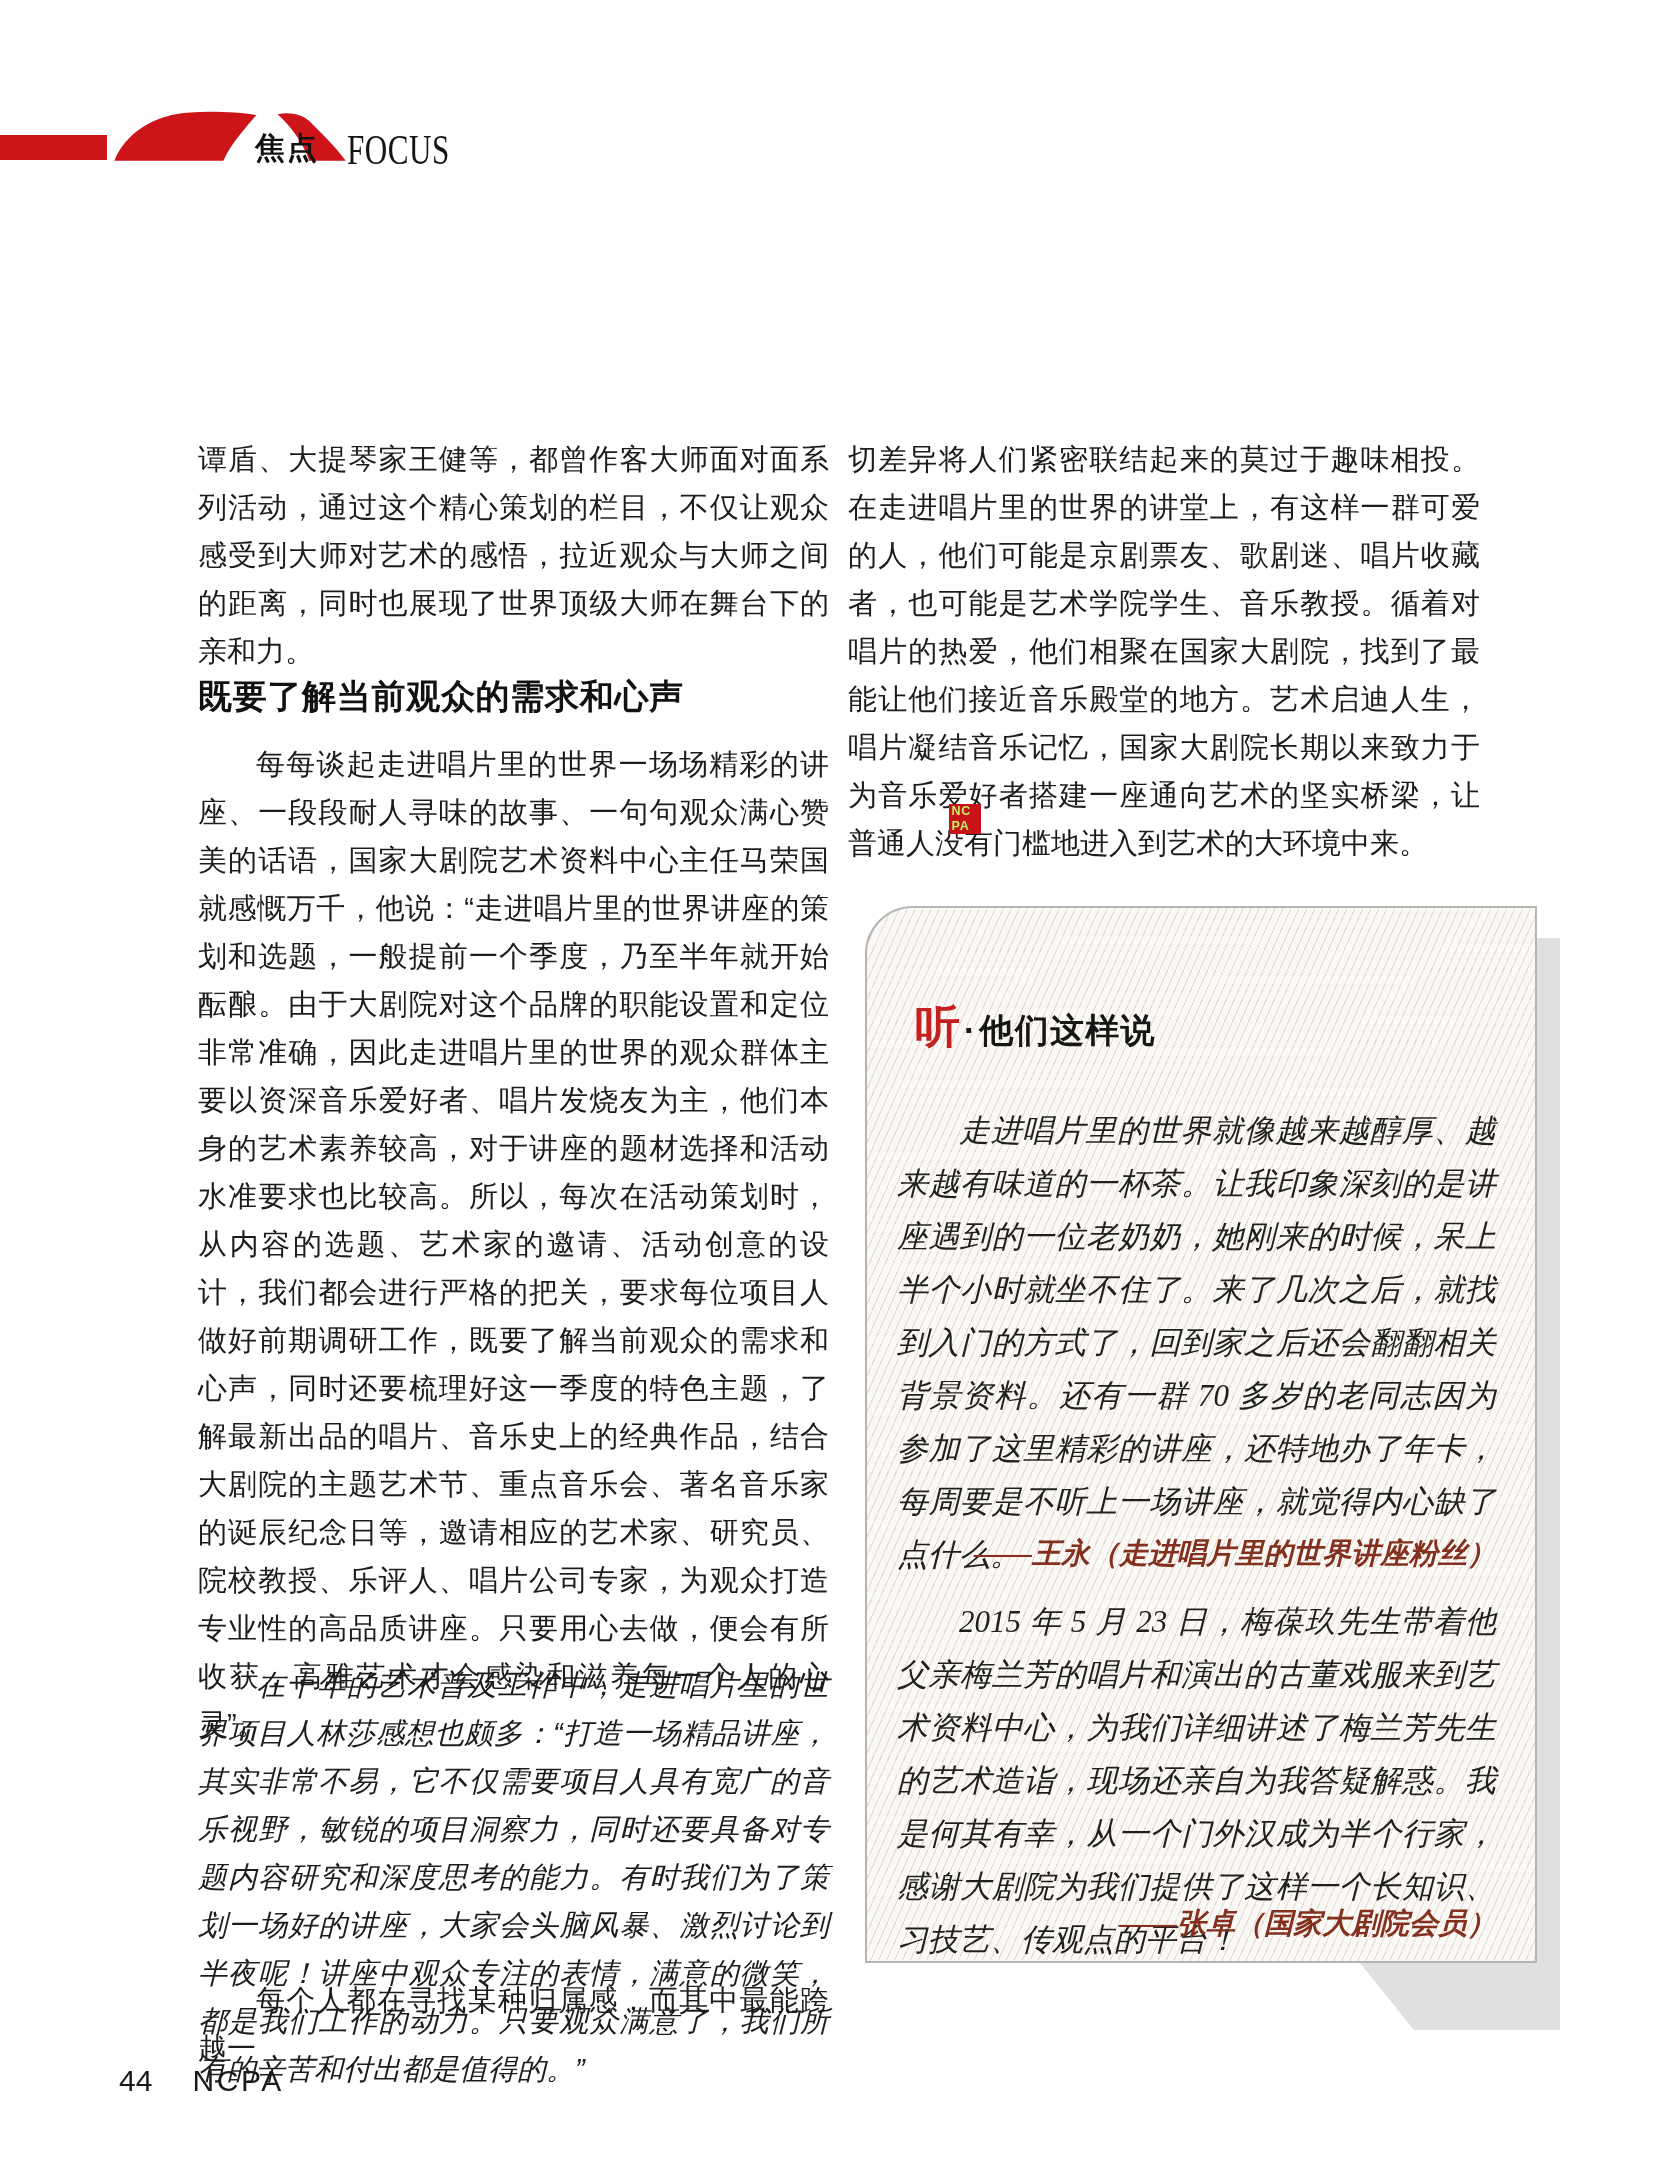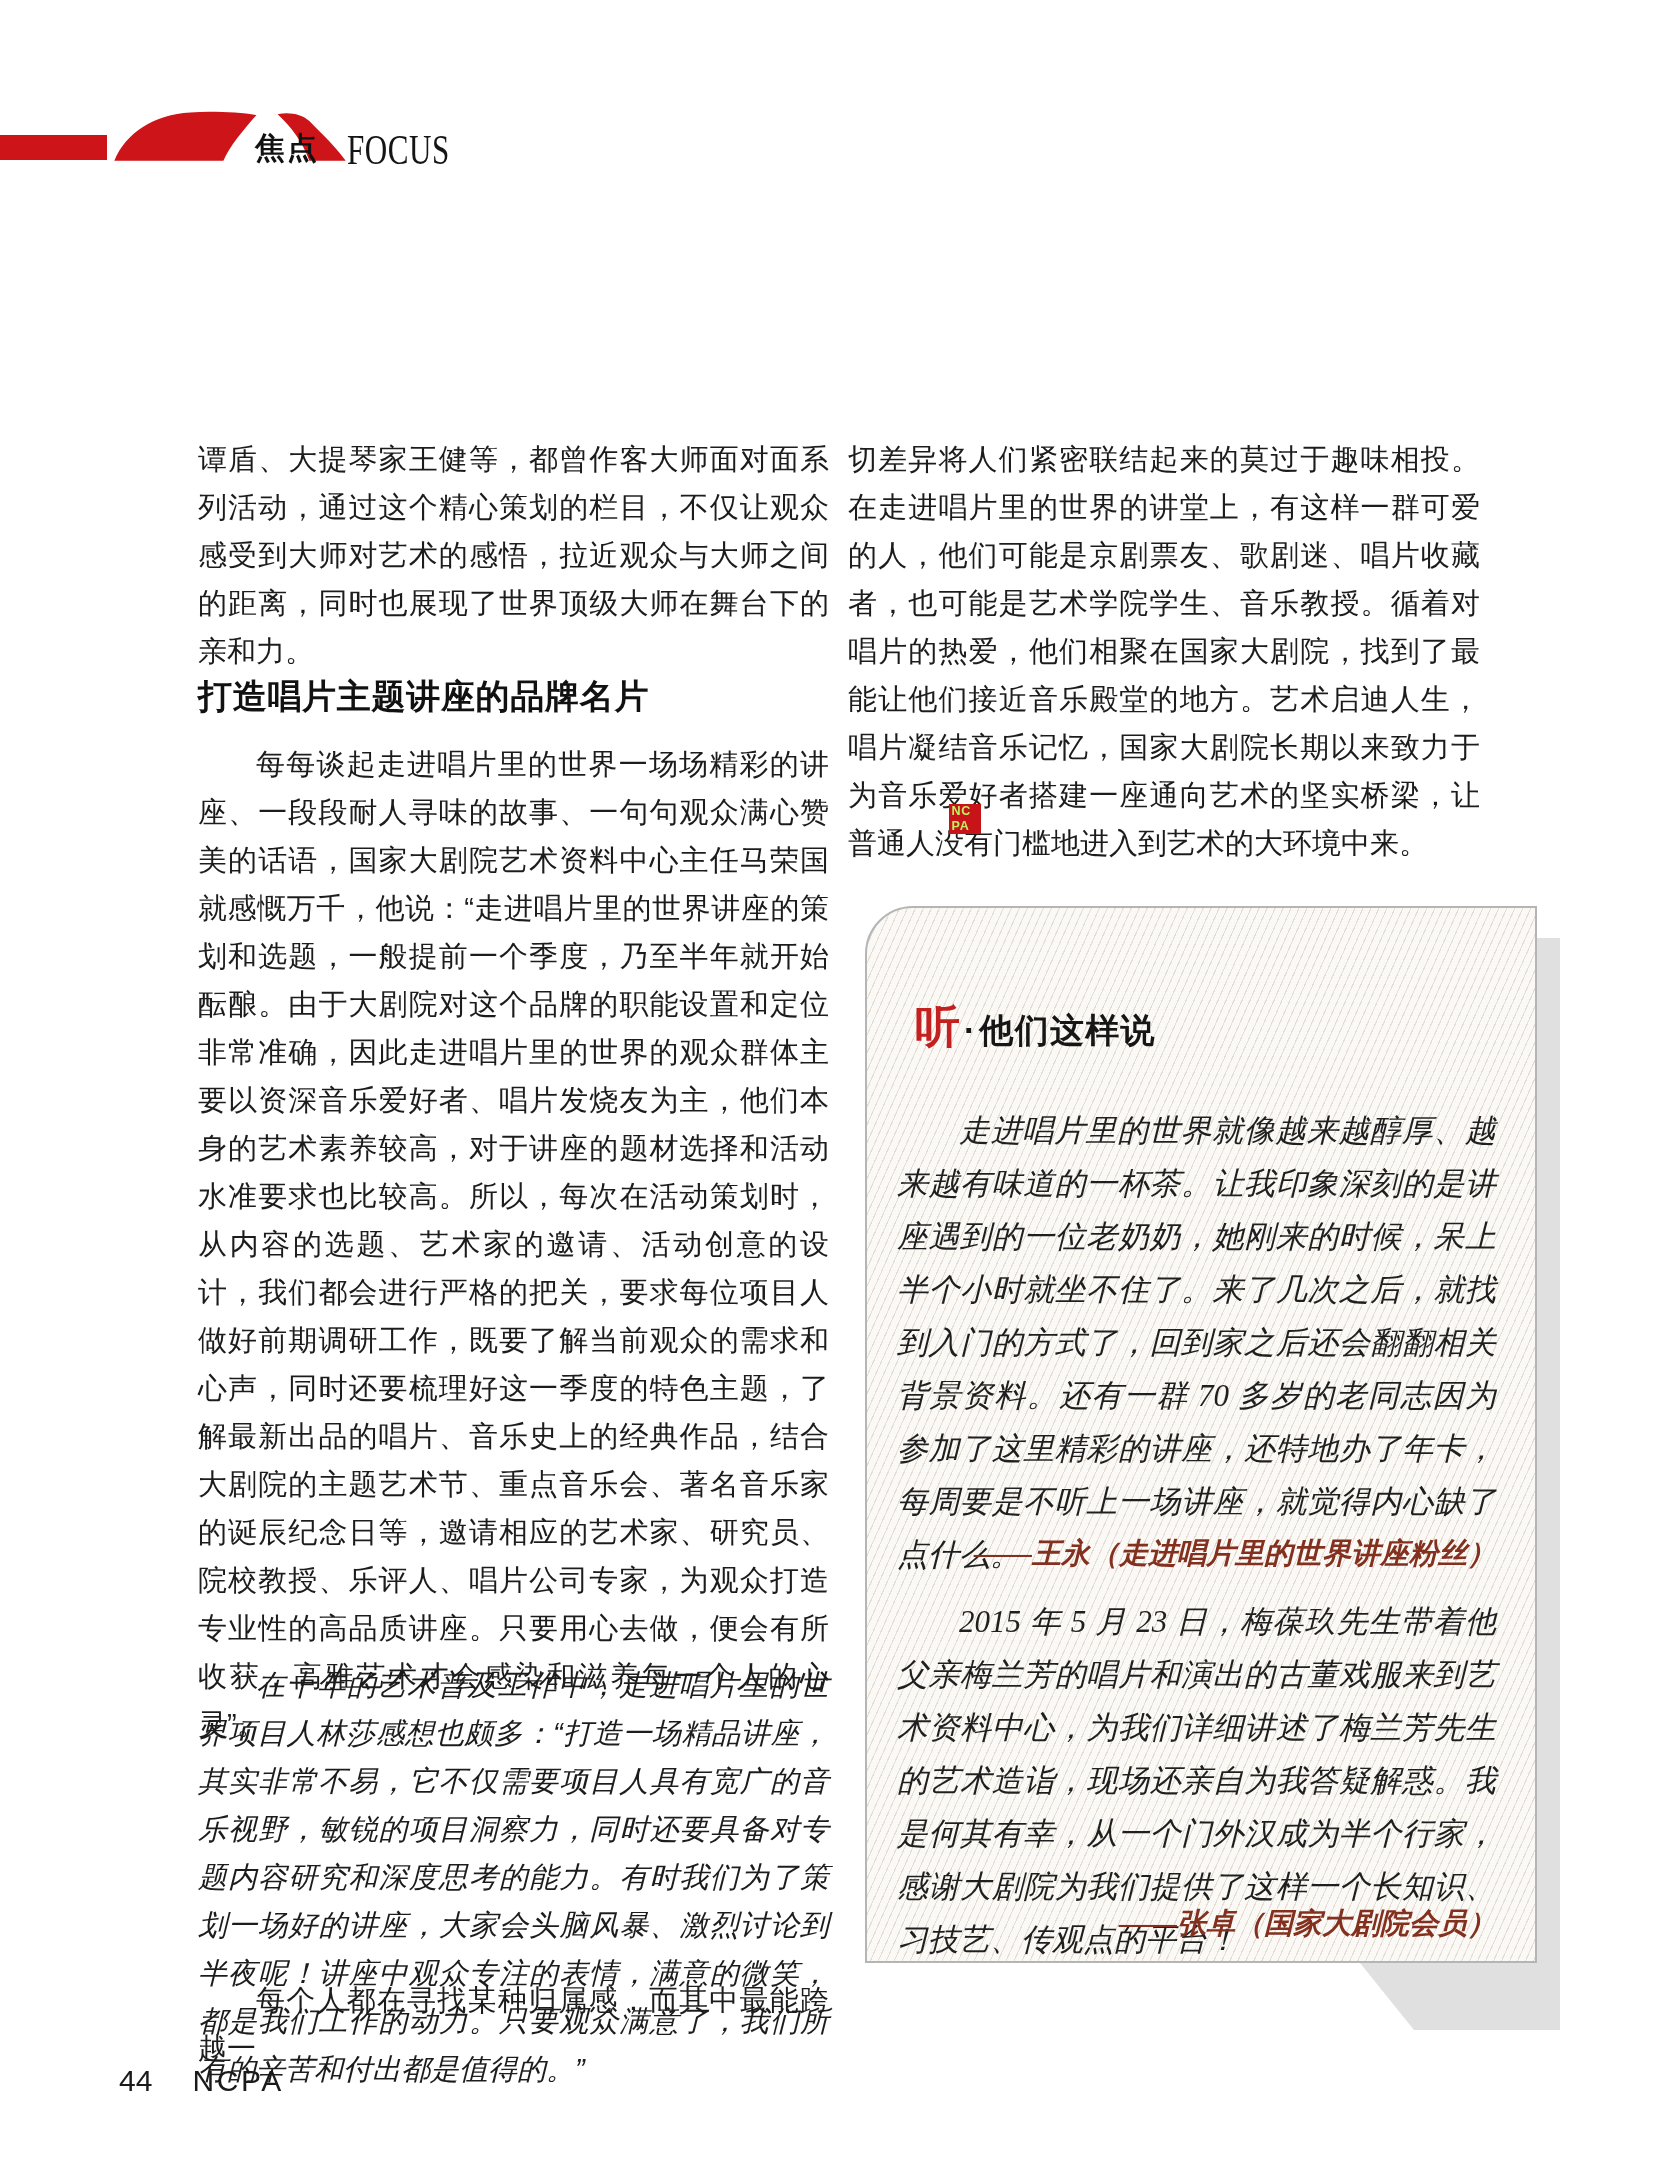--- a/index.html
+++ b/index.html
@@ -109,21 +109,21 @@
 
   <div class="banner-bar"></div>
   <svg class="banner-swoosh" viewBox="0 0 360 86" xmlns="http://www.w3.org/2000/svg">
     <path d="M5,78 C 22,36 65,8 120,5 C 155,3 195,5 220,9 C 198,34 180,56 170,78 Z" fill="#cd1519"></path>
     <path d="M252,8 C 270,4 288,8 300,18 C 322,40 342,60 355,78 L 300,78 C 290,50 272,26 252,8 Z" fill="#cd1519"></path>
   </svg>
   <div class="banner-cn">焦点</div>
   <div class="banner-en">FOCUS</div>
 
   <p class="col-text left-p1">谭盾、大提琴家王健等，都曾作客大师面对面系列活动，通过这个精心策划的栏目，不仅让观众感受到大师对艺术的感悟，拉近观众与大师之间的距离，同时也展现了世界顶级大师在舞台下的亲和力。</p>
-  <h2 class="section-heading">打造唱片主题讲座的品牌名片</h2>
+  <h2 class="section-heading">既要了解当前观众的需求和心声</h2>
   <p class="col-text indent left-p2">每每谈起走进唱片里的世界一场场精彩的讲座、一段段耐人寻味的故事、一句句观众满心赞美的话语，国家大剧院艺术资料中心主任马荣国就感慨万千，他说：“走进唱片里的世界讲座的策划和选题，一般提前一个季度，乃至半年就开始酝酿。由于大剧院对这个品牌的职能设置和定位非常准确，因此走进唱片里的世界的观众群体主要以资深音乐爱好者、唱片发烧友为主，他们本身的艺术素养较高，对于讲座的题材选择和活动水准要求也比较高。所以，每次在活动策划时，从内容的选题、艺术家的邀请、活动创意的设计，我们都会进行严格的把关，要求每位项目人做好前期调研工作，既要了解当前观众的需求和心声，同时还要梳理好这一季度的特色主题，了解最新出品的唱片、音乐史上的经典作品，结合大剧院的主题艺术节、重点音乐会、著名音乐家的诞辰纪念日等，邀请相应的艺术家、研究员、院校教授、乐评人、唱片公司专家，为观众打造专业性的高品质讲座。只要用心去做，便会有所收获，高雅艺术才会感染和滋养每一个人的心灵”。</p>
   <p class="col-text indent left-p3">在十年的艺术普及工作中，走进唱片里的世界项目人林莎感想也颇多：“打造一场精品讲座，其实非常不易，它不仅需要项目人具有宽广的音乐视野，敏锐的项目洞察力，同时还要具备对专题内容研究和深度思考的能力。有时我们为了策划一场好的讲座，大家会头脑风暴、激烈讨论到半夜呢！讲座中观众专注的表情，满意的微笑，都是我们工作的动力。只要观众满意了，我们所有的辛苦和付出都是值得的。”</p>
   <p class="col-text indent left-p4">每个人都在寻找某种归属感，而其中最能跨越一</p>
 
   <p class="col-text right-p1">切差异将人们紧密联结起来的莫过于趣味相投。在走进唱片里的世界的讲堂上，有这样一群可爱的人，他们可能是京剧票友、歌剧迷、唱片收藏者，也可能是艺术学院学生、音乐教授。循着对唱片的热爱，他们相聚在国家大剧院，找到了最能让他们接近音乐殿堂的地方。艺术启迪人生，唱片凝结音乐记忆，国家大剧院长期以来致力于为音乐爱好者搭建一座通向艺术的坚实桥梁，让普通人没有门槛地进入到艺术的大环境中来。</p>
   <div class="end-mark">
     <div>NC</div>
     <div>PA</div>
   </div>
 

